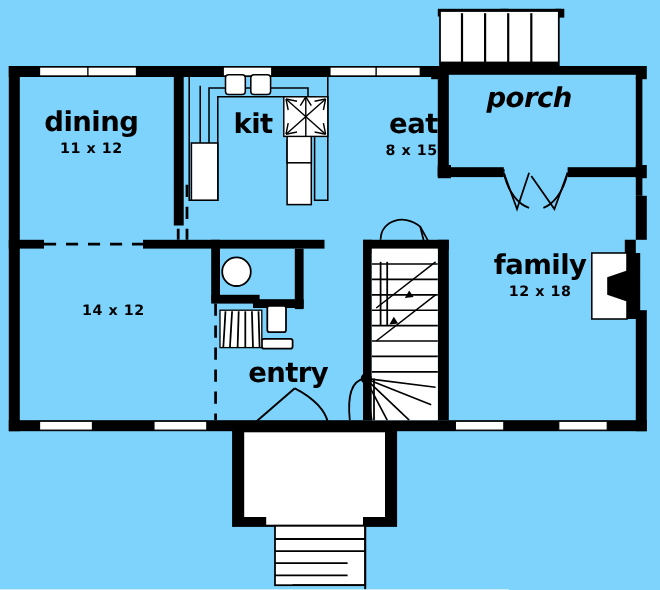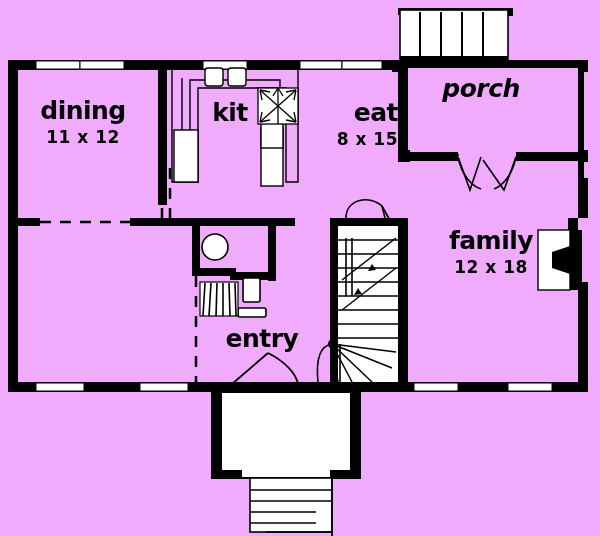--- a/index.html
+++ b/index.html
@@ -7,21 +7,21 @@
     padding: 0;
     background: #ffffff;
   }
   body {
     font-family: "DejaVu Sans", sans-serif;
   }
   #floorplan-page {
     position: relative;
     width: 600px;
     height: 536px;
-    background: #f0abfc;
+    background: #7dd3fc;
     overflow: hidden;
   }
   #plan-svg {
     position: absolute;
     left: 0;
     top: 0;
     width: 600px;
     height: 536px;
     display: block;
   }
@@ -37,21 +37,21 @@
     font-family: "DejaVu Sans", sans-serif;
     font-weight: bold;
     font-size: 25px;
     letter-spacing: -0.5px;
     white-space: nowrap;
   }
   .room-label .rl-dims {
     display: block;
     font-family: "DejaVu Sans", sans-serif;
     font-weight: bold;
-    font-size: 17px;
+    font-size: 13px;
     letter-spacing: 0.5px;
     margin-top: 6px;
     white-space: nowrap;
   }
 </style>
 </head>
 <body>
 
 <div id="floorplan-page">
 
@@ -300,20 +300,21 @@
     <span class="rl-name">porch</span>
 
   </div>
 
   <div class="room-label" style="left:423px; top:228px; width:136px;">
     <span class="rl-name">family</span>
     <span class="rl-dims">12 x 18</span>
   </div>
 
   <div class="room-label" style="left:30px; top:270px; width:146px;">
+    <span class="rl-dims">14 x 12</span>
   </div>
 
   <div class="room-label no-dims" style="left:200px; top:326px; width:124px;">
     <span class="rl-name">entry</span>
 
   </div>
 
 </div>
 
 </body></html>

